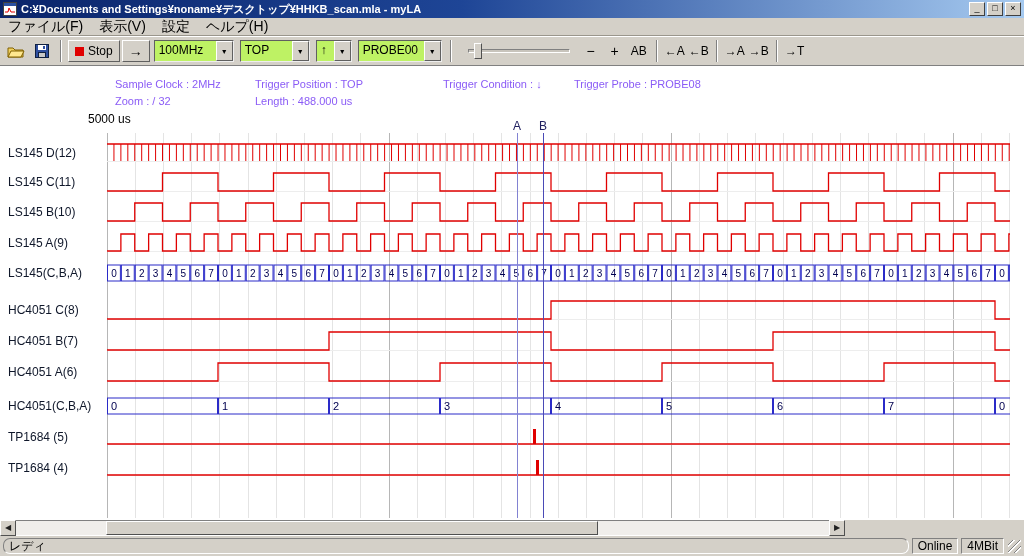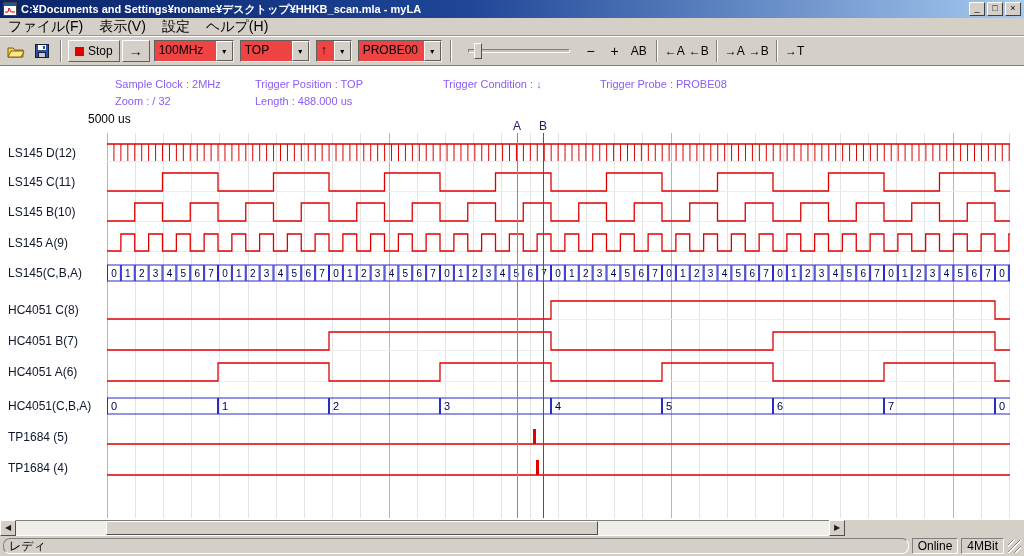--- a/index.html
+++ b/index.html
@@ -38,21 +38,21 @@
     border-top:1px solid #fff; border-bottom:1px solid #808080;
   }
   .tb-flat { height:24px; min-width:24px; display:flex; align-items:center; justify-content:center;
     border:1px solid transparent; font-size:12px; }
   .tb-raised { height:22px; display:flex; align-items:center; justify-content:center; gap:4px;
     background:#d4d0c8; border:1px solid; border-color:#fff #606060 #606060 #fff;
     font-size:12px; padding:0 6px; }
   .tb-sep { width:2px; height:22px; border-left:1px solid #808080; border-right:1px solid #fff; margin:0 4px; }
   .stop-square { width:9px; height:9px; background:#e00000; display:inline-block; }
   .run-arrow { font-size:14px; font-weight:bold; }
-  .combo { height:22px; background:#ef4444; border:1px solid; border-color:#606060 #eee #eee #606060;
+  .combo { height:22px; background:#bef264; border:1px solid; border-color:#606060 #eee #eee #606060;
     display:flex; align-items:stretch; font-size:12px; margin:0 2px; }
   .combo .val { padding:2px 4px 0 4px; flex:1; white-space:nowrap; }
   .combo .drop { width:17px; background:#d4d0c8; display:flex; align-items:center; justify-content:center;
     font-size:7px; border:1px solid; border-color:#fff #606060 #606060 #fff; }
   .w-clock{width:80px} .w-trig{width:70px} .w-edge{width:36px} .w-probe{width:84px}
   .slider { width:112px; height:24px; position:relative; margin:0 4px; }
   .slider-track { position:absolute; left:6px; right:4px; top:10px; height:4px;
     border:1px solid; border-color:#808080 #fff #fff #808080; background:#c8c4bc; }
   .slider-thumb { position:absolute; left:12px; top:4px; width:8px; height:16px;
     background:#d4d0c8; border:1px solid; border-color:#fff #505050 #505050 #fff; }
@@ -162,21 +162,21 @@
   <span class="tb-flat small-btn">→A</span>
   <span class="tb-flat small-btn">→B</span>
   <span class="tb-sep"></span>
   <span class="tb-flat small-btn">→T</span>
 </div>
 
 <div class="wave-panel">
   <span class="info-item" style="left:115px; top:12px">Sample Clock : 2MHz</span>
   <span class="info-item" style="left:255px; top:12px">Trigger Position : TOP</span>
   <span class="info-item" style="left:443px; top:12px">Trigger Condition : ↓</span>
-  <span class="info-item" style="left:600px; top:12px">Trigger Probe : PROBE08</span>
+  <span class="info-item" style="left:574px; top:12px">Trigger Probe : PROBE08</span>
   <span class="info-item" style="left:115px; top:29px">Zoom : /  32</span>
   <span class="info-item" style="left:255px; top:29px">Length : 488.000 us</span>
   <span class="time-div">5000 us</span>
   <div id="cursor-labels">
       <div class="cursor-label" style="left: 512px;">A</div>
       <div class="cursor-label" style="left: 538px;">B</div>
     </div>
   <div id="channel-labels">
       <div class="ch-label" style="top: 86.5px;">LS145 D(12)</div>
       <div class="ch-label" style="top: 116px;">LS145 C(11)</div>

